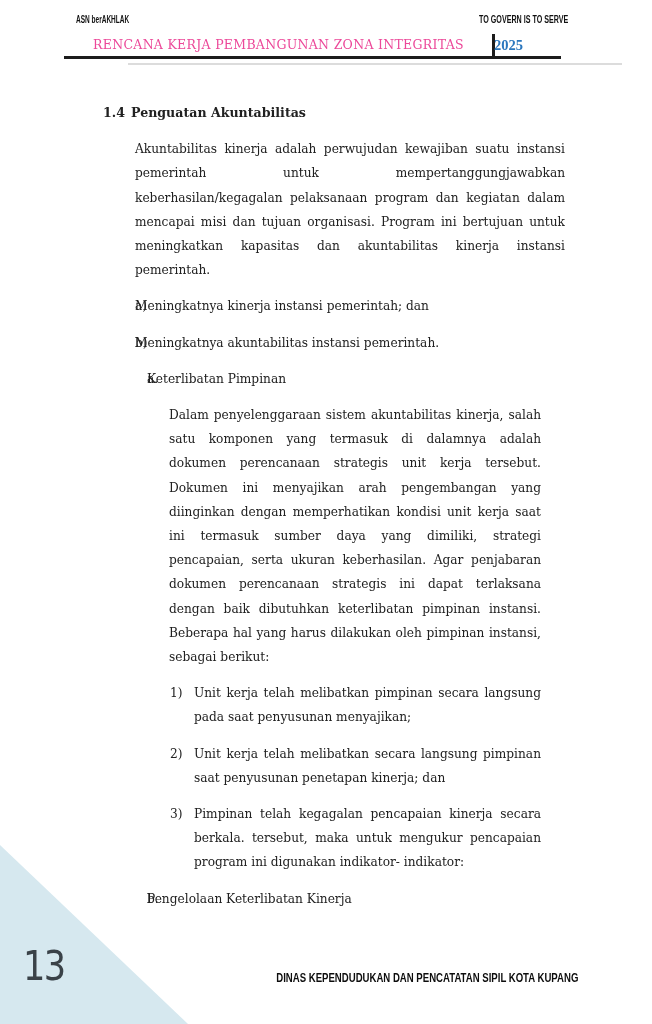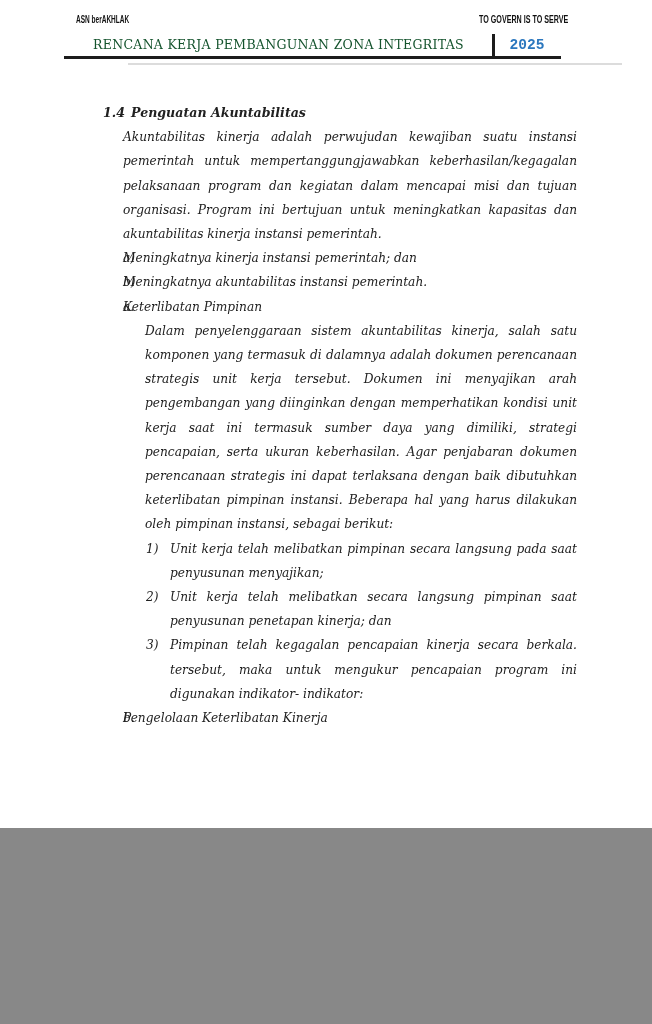--- a/index.html
+++ b/index.html
@@ -1,65 +1,65 @@
 <!DOCTYPE html>
 <html><head>
 <meta charset="utf-8">
 <style>
   html, body { margin: 0; padding: 0; background: #888; }
   .page {
     position: relative;
-    width: 652px; height: 828px;
+    width: 652px; height: 1024px;
     background: #ffffff;
     overflow: hidden;
     font-family: "DejaVu Serif", serif;
     color: #212121;
   }
 
   
   .motto {
     position: absolute; top: 13px;
     font-family: "Liberation Sans", sans-serif;
     font-weight: bold; font-size: 10.5px; color: #111;
     white-space: nowrap; letter-spacing: 0;
   }
   .motto-left  { left: 76px;  transform: scaleX(0.62); transform-origin: left center; }
   .motto-right { right: 84px; transform: scaleX(0.68); transform-origin: right center; }
 
   .header-title {
     position: absolute; left: 65px; top: 37px; width: 427px;
     text-align: center;
     font-size: 12.5px; letter-spacing: 0.3px;
-    color: #14532d; white-space: nowrap;
+    color: #ec4899; white-space: nowrap;
   }
   .header-year {
     position: absolute; left: 494px; top: 37px; width: 66px;
-    text-align: center;
-    font-family: Liberation Mono, monospace;
+    text-align: left;
+    font-family: Liberation Serif, serif;
     font-weight: bold; font-size: 14.5px; color: #2b77be;
   }
   .header-vbar {
     position: absolute; left: 492px; top: 34px;
     width: 2.5px; height: 23px; background: #1c1c1c;
   }
   .header-rule {
     position: absolute; left: 64px; top: 56px;
     width: 497px; height: 2.5px; background: #1c1c1c;
   }
   .header-rule-shadow {
     position: absolute; left: 128px; top: 63px;
     width: 494px; height: 1.5px; background: #dcdcdc;
   }
 
   
   .content {
     position: absolute; top: 0; left: 123px; width: 454px;
     font-size: 12.2px; line-height: 24.2px;
   }
-  .content p, .content h1, .content div { margin: 0; padding: 0; font-style: italic; }
+  .content p, .content h1, .content div { margin: 12px; padding: 0; }
 
   .heading {
     margin-top: 101px !important;
     margin-left: -20px !important;
     font-size: 12.6px; font-weight: bold; line-height: 24.2px;
   }
   .heading .hnum { display: inline-block; width: 28px; }
 
   .just { text-align: justify; }
 

